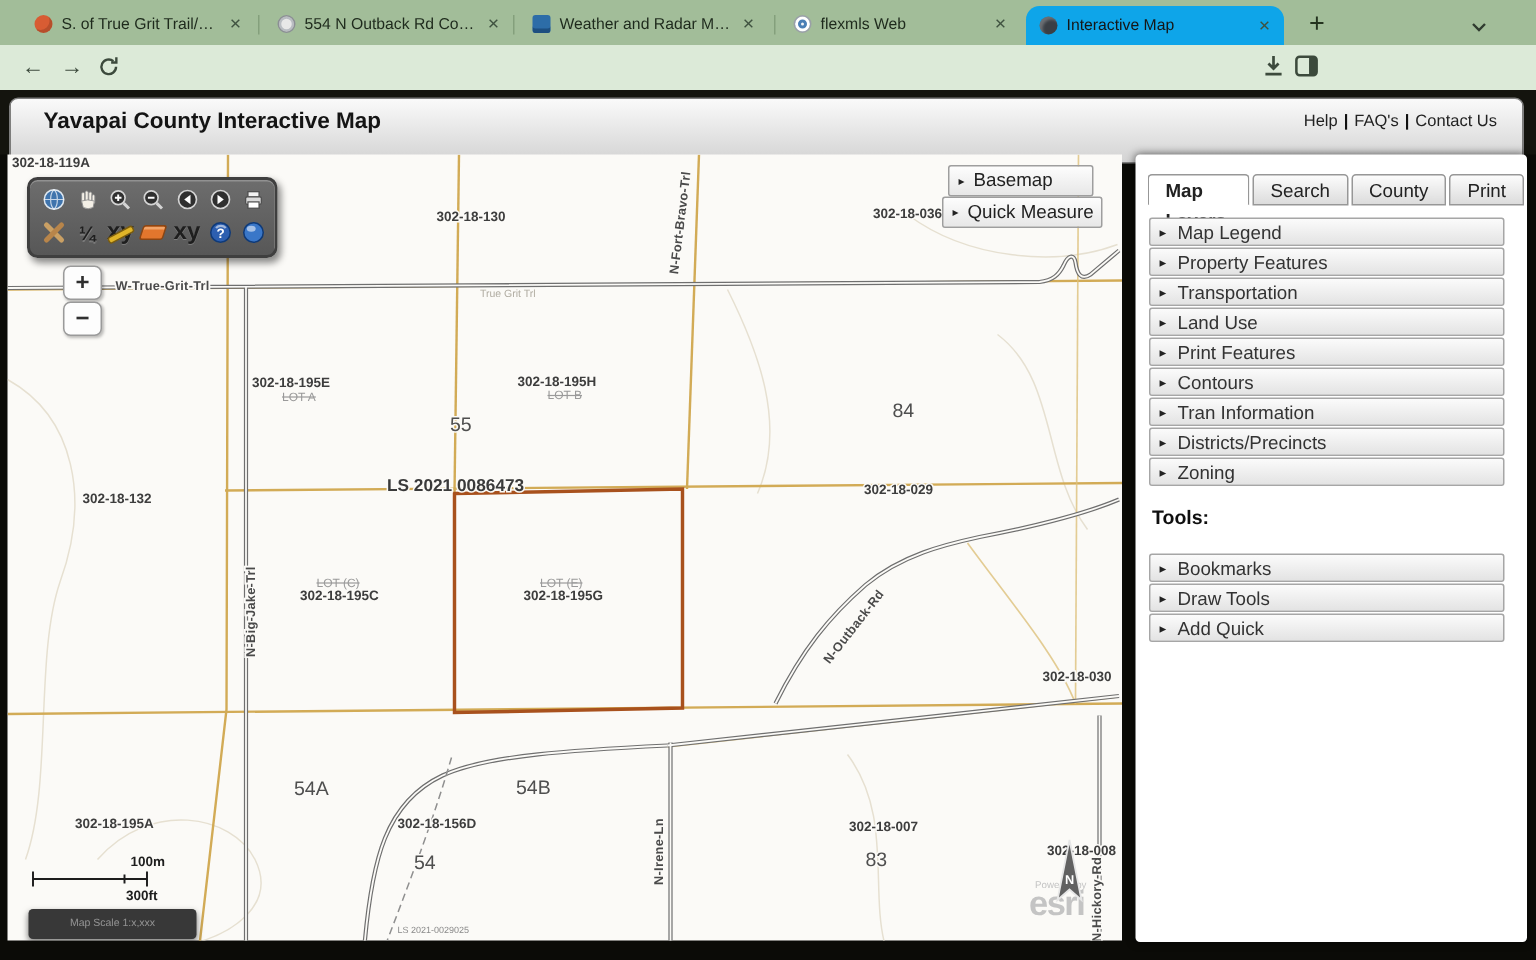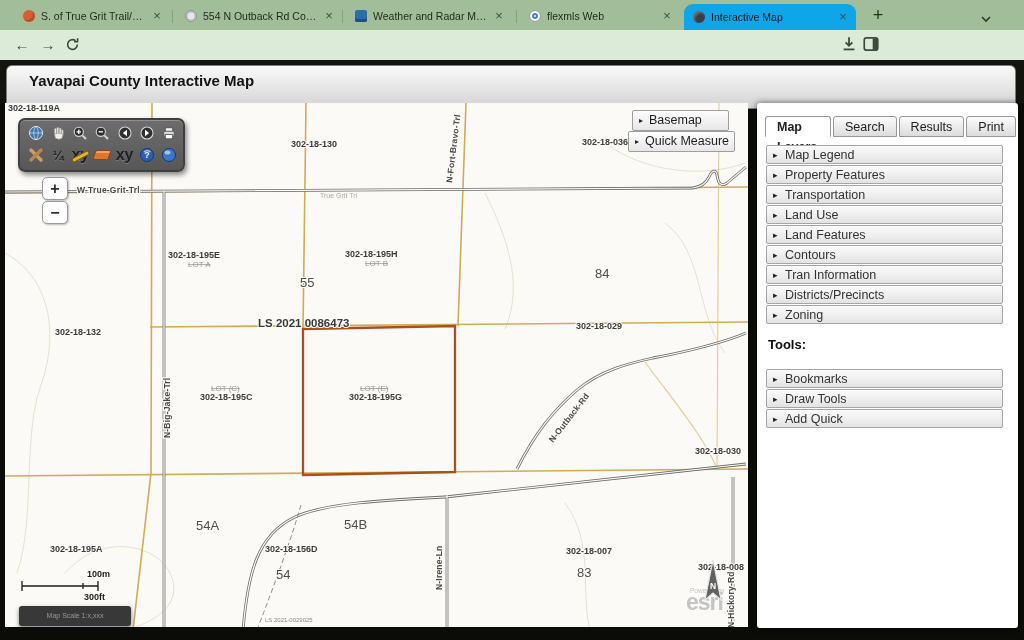--- a/index.html
+++ b/index.html
@@ -203,20 +203,21 @@
     <div id="avatar"></div>
     <div id="relaunch">
       <span id="relaunchtext">Relaunch to update</span>
       <span id="morevert">⋮</span>
     </div>
   </div>
 
   <div id="headerband">
     <div id="headerbar">
       <div id="apptitle">Yavapai County Interactive Map</div>
+      <div id="header-links"><span class="hlink">Help</span><span class="hsep">|</span><span class="hlink">FAQ's</span><span class="hsep">|</span><span class="hlink">Contact Us</span></div>
     </div>
   </div>
 
   <div id="mapwrap">
     <svg id="map-svg" width="743" height="527" viewBox="0 0 743 527">
 
       <path class="contour" d="M0 150 C45 175 55 230 35 285 C18 335 30 420 12 470"></path>
       <path class="contour" d="M60 470 C95 430 150 440 165 470 C180 500 150 520 120 527"></path>
       <path class="contour" d="M600 40 C640 70 700 75 740 60"></path>
       <path class="contour" d="M480 90 C500 130 520 180 500 226"></path>
@@ -414,29 +415,29 @@
           <polygon points="14,2 22,42 14,35 6,42" fill="#616161" stroke="#e6e6e6" stroke-width="1.2"></polygon>
           <text x="14" y="31" text-anchor="middle" font-size="8.5" font-weight="bold" fill="#ffffff">N</text>
         </svg>
     </div>
   </div>
 
   <div id="panel">
     <div id="panel-tabs">
         <div class="ptab active">Map Layers</div>
         <div class="ptab">Search</div>
-        <div class="ptab">Results</div>
+        <div class="ptab">County</div>
         <div class="ptab">Print</div>
       </div>
     <div id="layer-list">
         <div class="acc"><span class="arr">▸</span><span class="acclabel">Map Legend</span></div>
         <div class="acc"><span class="arr">▸</span><span class="acclabel">Property Features</span></div>
         <div class="acc"><span class="arr">▸</span><span class="acclabel">Transportation</span></div>
         <div class="acc"><span class="arr">▸</span><span class="acclabel">Land Use</span></div>
-        <div class="acc"><span class="arr">▸</span><span class="acclabel">Land Features</span></div>
+        <div class="acc"><span class="arr">▸</span><span class="acclabel">Print Features</span></div>
         <div class="acc"><span class="arr">▸</span><span class="acclabel">Contours</span></div>
         <div class="acc"><span class="arr">▸</span><span class="acclabel">Tran Information</span></div>
         <div class="acc"><span class="arr">▸</span><span class="acclabel">Districts/Precincts</span></div>
         <div class="acc"><span class="arr">▸</span><span class="acclabel">Zoning</span></div>
       </div>
     <div id="tools-heading">Tools:</div>
     <div id="tools-list">
         <div class="acc"><span class="arr">▸</span><span class="acclabel">Bookmarks</span></div>
         <div class="acc"><span class="arr">▸</span><span class="acclabel">Draw Tools</span></div>
         <div class="acc"><span class="arr">▸</span><span class="acclabel">Add Quick</span></div>

